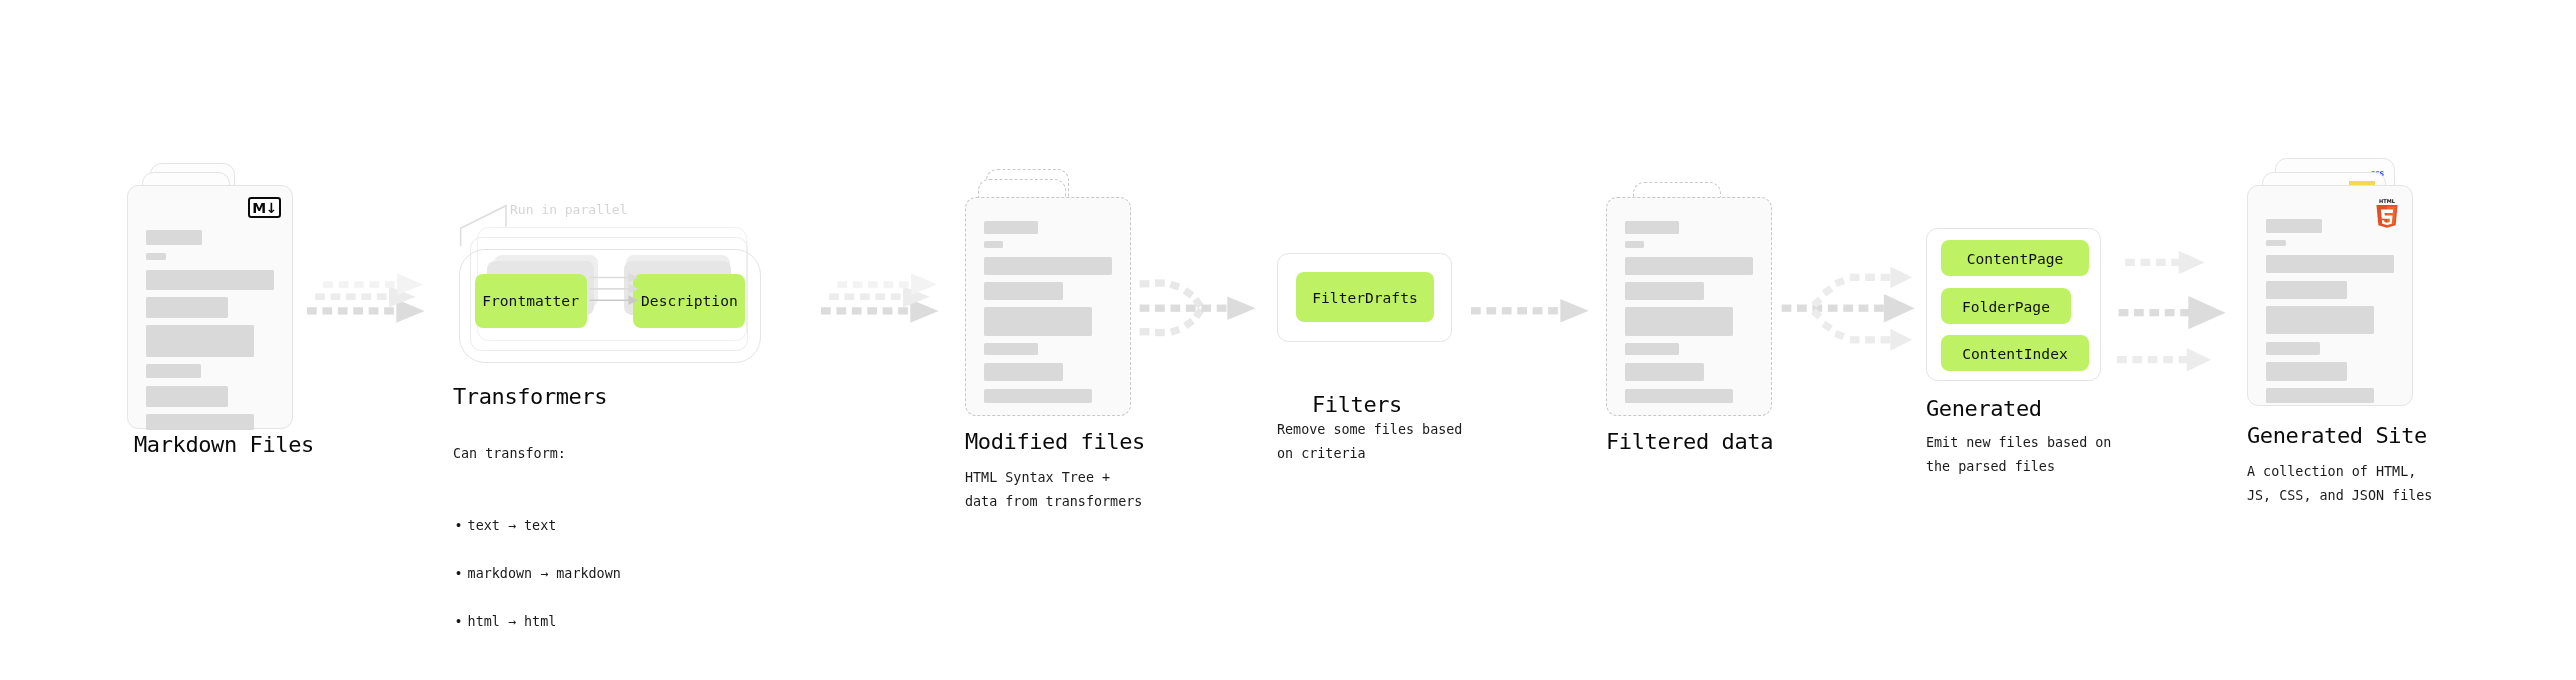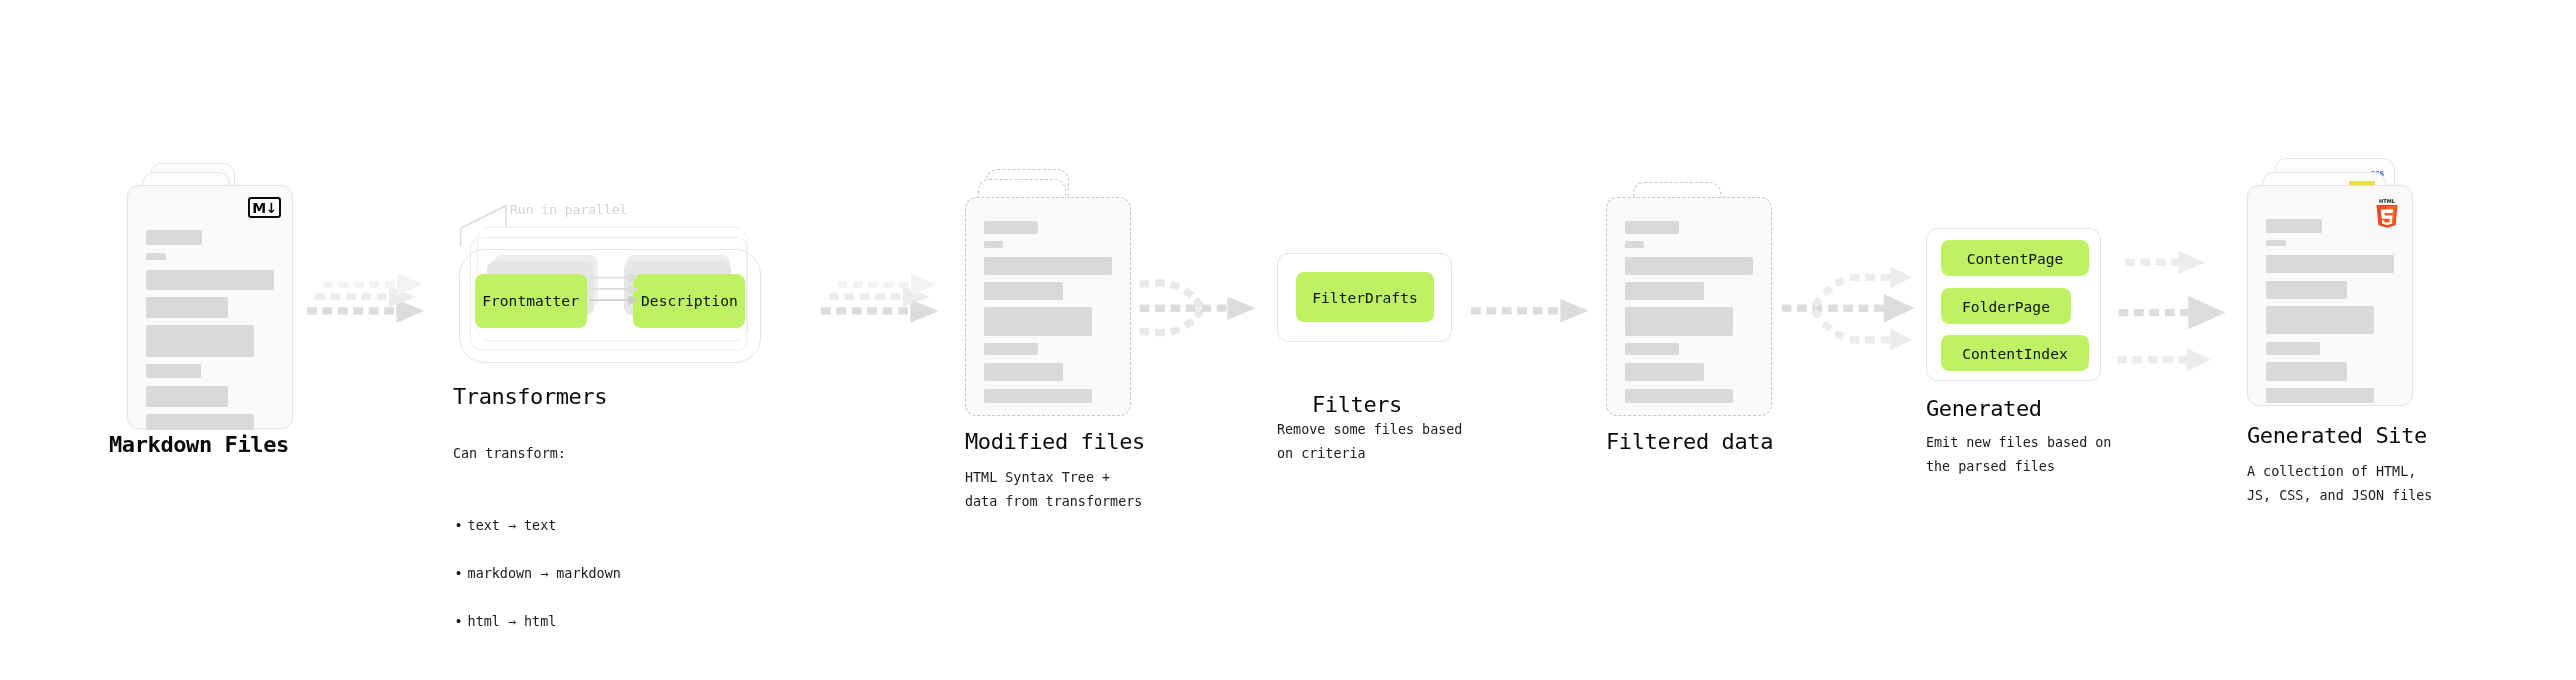--- a/index.html
+++ b/index.html
@@ -143,21 +143,21 @@
         <div class="doc-line" style="width:16%;height:7.3px;margin-bottom:9.8px;"></div>
         <div class="doc-line" style="width:100%;height:20.3px;"></div>
         <div class="doc-line" style="width:64%;height:20.3px;"></div>
         <div class="doc-line" style="width:84%;height:32px;"></div>
         <div class="doc-line" style="width:43%;height:14px;"></div>
         <div class="doc-line" style="width:64%;height:21px;"></div>
         <div class="doc-line" style="width:84%;height:16.3px;"></div>
       </div>
     </div>
   </div>
-  <div class="cap-title" style="left:109px; top:432px;font-weight:bold;">Markdown Files</div>
+  <div class="cap-title" style="left:134px; top:432px;">Markdown Files</div>
 
   <svg class="arrow-svg" style="left:307px; top:286px;" width="138" height="49" viewBox="0 0 170 60">
     <g fill="#dcdcdc">
       <rect x="0" y="26" width="12" height="9"></rect>
         <rect x="19" y="26" width="12" height="9"></rect>
       <rect x="38" y="26" width="12" height="9"></rect>
         <rect x="57" y="26" width="12" height="9"></rect>
       <rect x="76" y="26" width="12" height="9"></rect>
         <rect x="95" y="26" width="12" height="9"></rect>
       <polygon points="110,16 145,30.5 110,45"></polygon>

